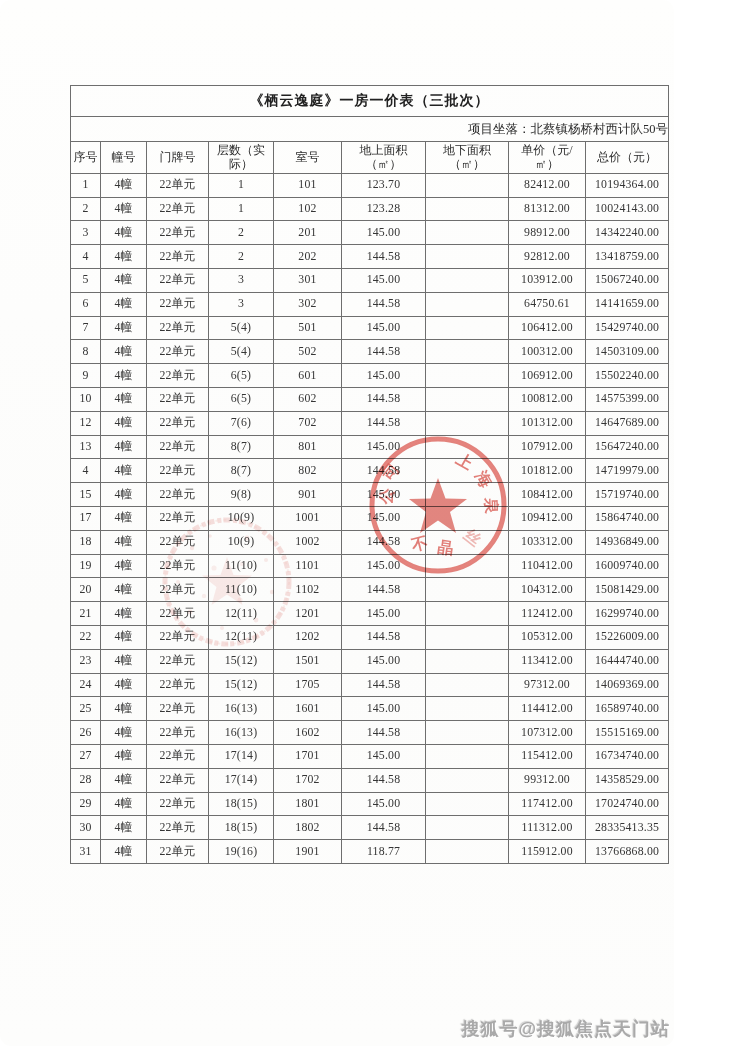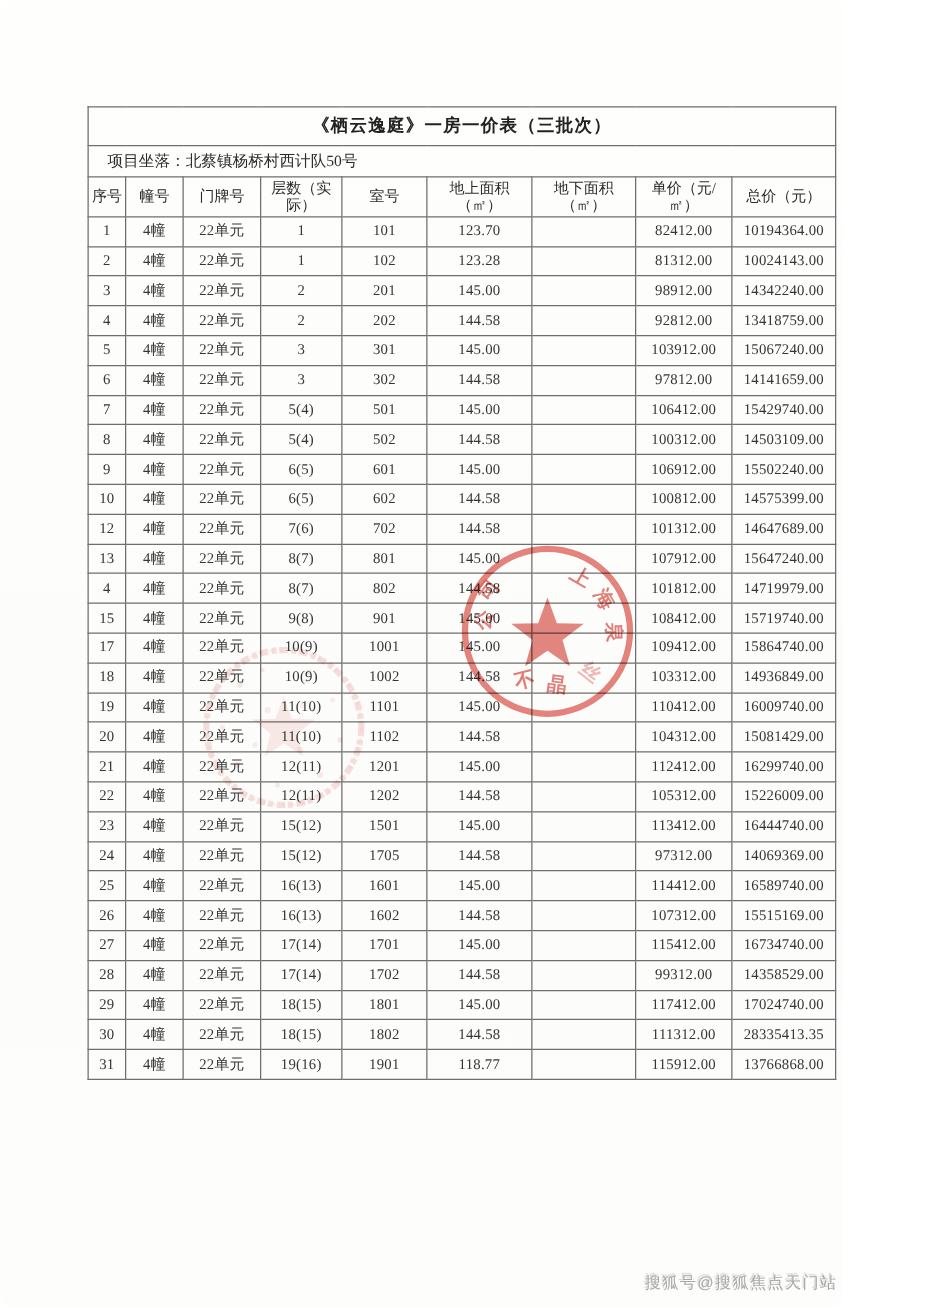--- a/index.html
+++ b/index.html
@@ -19,38 +19,38 @@
   .price-table td, .price-table th {
     border:1px solid #6e6e6e;
     text-align:center; vertical-align:middle;
     font-weight:normal; color:#353535;
     overflow:hidden;
   }
   .title-row td {
     height:31px; font-size:14px; font-weight:bold; letter-spacing:1px; color:#222;
   }
   .location-row td {
-    height:25px; font-size:12.5px; text-align:left; padding-left:15px; color:#2b2b2b;
+    height:25px; font-size:12.5px; text-align:right; padding-left:5px; color:#2b2b2b;
   }
   .header-row th {
     height:31px; font-size:12px; line-height:1.2; padding:1px 1px; color:#2b2b2b;
   }
   .data-row td {
     height:23.8px; font-size:11.8px; line-height:1; padding:0 1px;
     letter-spacing:0.2px;
   }
   
   .stamp { position:absolute; mix-blend-mode:multiply; pointer-events:none; }
   .stamp-main { left:357px; top:425px; width:162px; height:162px; opacity:0.88; }
   .stamp-faint { left:152px; top:508px; width:150px; height:150px; opacity:0.55; }
   
   .watermark {
     position:absolute; right:4px; top:1017px;
     font-family:"Liberation Sans","DejaVu Sans",sans-serif;
-    font-size:13px; font-weight:normal; letter-spacing:1px;
+    font-size:18px; font-weight:bold; letter-spacing:1px;
     color:#a9a9a9;
     text-shadow:1px 1px 0 #ffffff, -1px -1px 1px rgba(120,120,120,0.35);
   }
 </style>
 </head>
 <body>
 
 <div class="sheet">
 
   <table class="price-table">
@@ -141,21 +141,21 @@
           <td>15067240.00</td>
         </tr>
         <tr class="data-row">
           <td>6</td>
           <td>4幢</td>
           <td>22单元</td>
           <td>3</td>
           <td>302</td>
           <td>144.58</td>
           <td></td>
-          <td>97812.00</td>
+          <td>64750.61</td>
           <td>14141659.00</td>
         </tr>
         <tr class="data-row">
           <td>7</td>
           <td>4幢</td>
           <td>22单元</td>
           <td>5(4)</td>
           <td>501</td>
           <td>145.00</td>
           <td></td>

